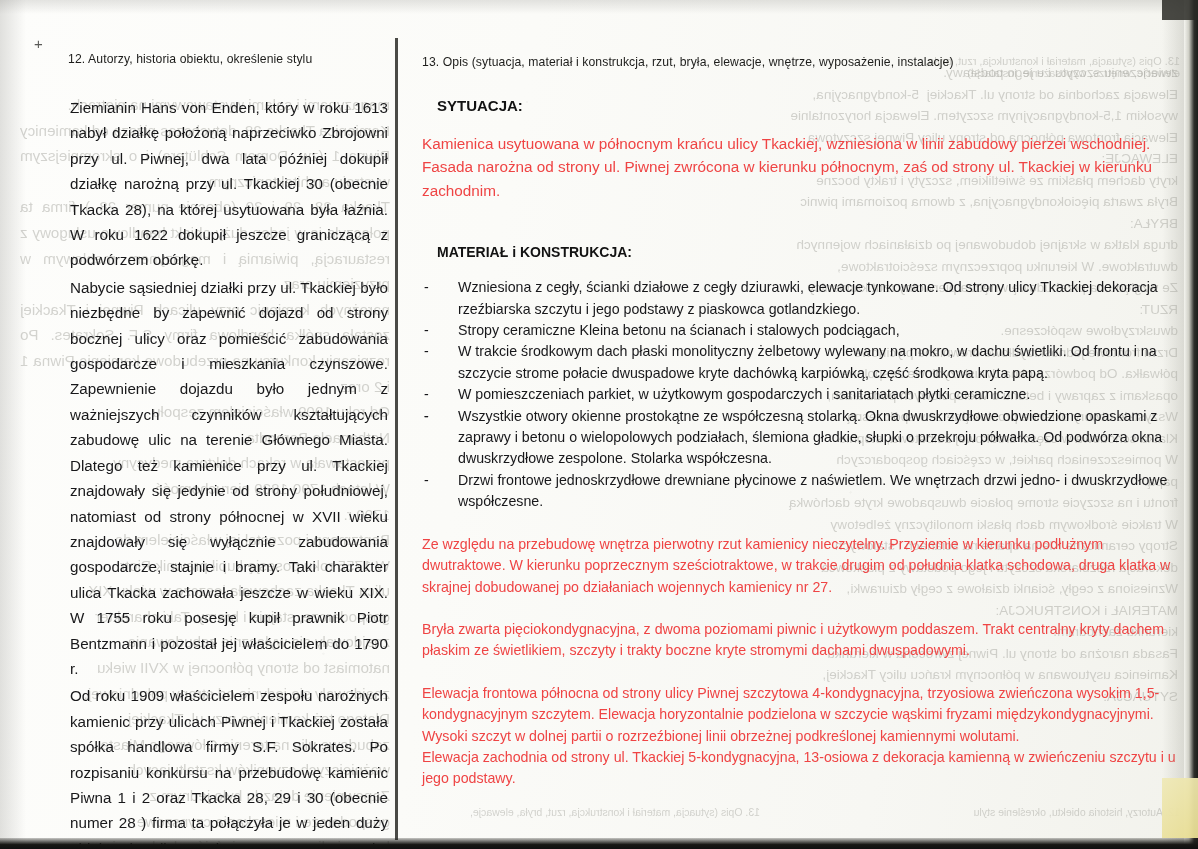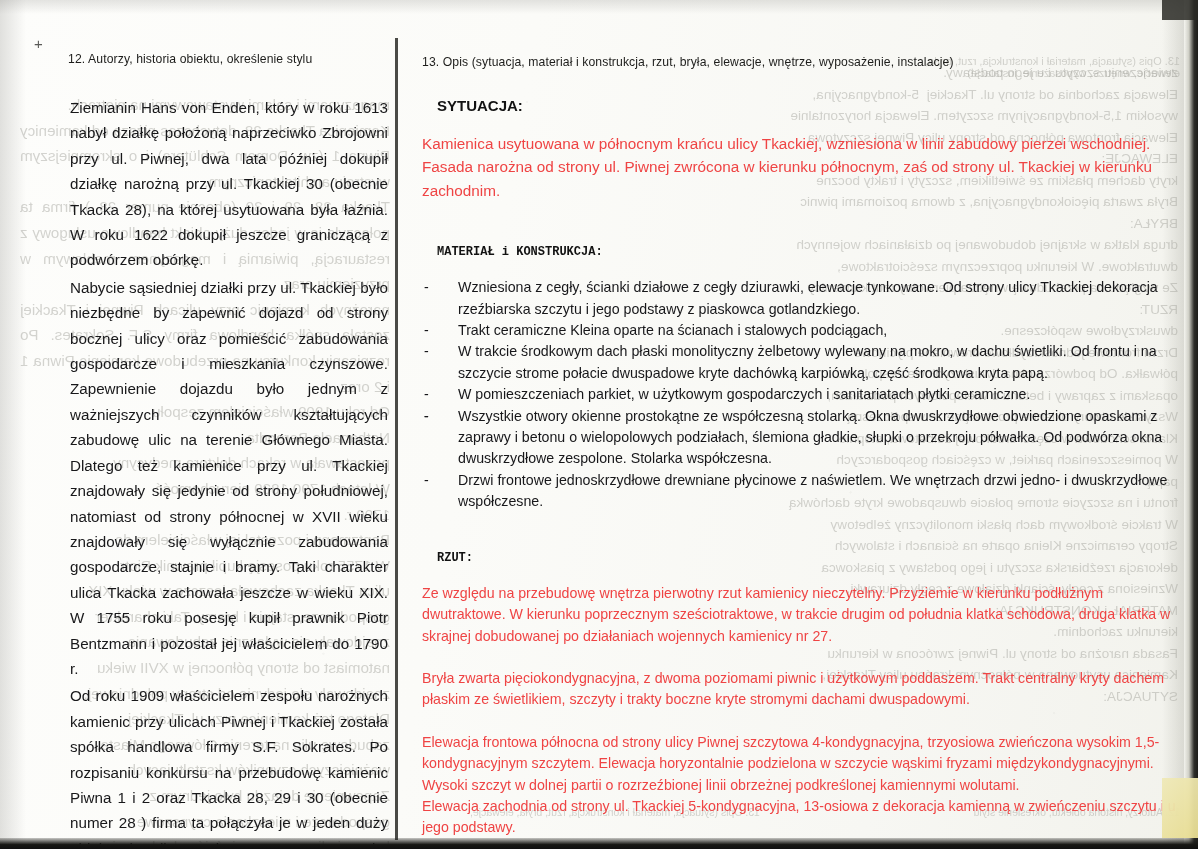--- a/index.html
+++ b/index.html
@@ -125,21 +125,21 @@
 
   .right-body{margin-top:26px;}
 
   .sec{margin:0 0 0 0;}
   .sec-title{
     font-weight:bold;
     color:#121212;
     margin:15px;
   }
   .sec-title.big{font-size:15px;line-height:22px;}
-  .sec-title.sm{font-size:12px;line-height:19px;font-family:Liberation Mono, monospace;}
+  .sec-title.sm{font-size:14px;line-height:19px;}
 
   .sec-para{
     margin:0;
     color:#ef4444;
   }
   .sec-para.big{font-size:15.3px;line-height:23.4px;}
   .sec-para.sm{font-size:14.2px;line-height:21.4px;}
 
   ul.dashlist{
     list-style:none;
@@ -269,31 +269,30 @@
       <div id="right-sections">
           <div class="sec">
             <div class="sec-title big">SYTUACJA:</div>
             <p class="sec-para big">Kamienica usytuowana w północnym krańcu ulicy Tkackiej, wzniesiona w linii zabudowy pierzei wschodniej. Fasada narożna od strony ul. Piwnej zwrócona w kierunku północnym, zaś od strony ul. Tkackiej w kierunku zachodnim.</p>
           </div>
           <div class="gap-xl"></div>
           <div class="sec">
             <div class="sec-title sm">MATERIAŁ i KONSTRUKCJA:</div>
             <ul class="dashlist">
               <li><span class="dash">-</span><span>Wzniesiona z cegły, ścianki działowe z cegły dziurawki, elewacje tynkowane. Od strony ulicy Tkackiej dekoracja rzeźbiarska szczytu i jego podstawy z piaskowca gotlandzkiego.</span></li>
-              <li><span class="dash">-</span><span>Trakt ceramiczne Kleina oparte na ścianach i stalowych podciągach,</span></li>
+              <li><span class="dash">-</span><span>Stropy ceramiczne Kleina betonu na ścianach i stalowych podciągach,</span></li>
               <li><span class="dash">-</span><span>W trakcie środkowym dach płaski monolityczny żelbetowy wylewany na mokro, w dachu świetliki. Od frontu i na szczycie strome połacie dwuspadowe kryte dachówką karpiówką, część środkowa kryta papą.</span></li>
               <li><span class="dash">-</span><span>W pomieszczeniach parkiet, w użytkowym gospodarczych i sanitariatach płytki ceramiczne.</span></li>
               <li><span class="dash">-</span></li>
               <li><span class="dash">-</span><span>Wszystkie otwory okienne prostokątne ze współczesną stolarką. Okna dwuskrzydłowe obwiedzione opaskami z zaprawy i betonu o wielopolowych podziałach, ślemiona gładkie, słupki o przekroju półwałka. Od podwórza okna dwuskrzydłowe zespolone. Stolarka współczesna.</span></li>
               <li><span class="dash">-</span><span>Drzwi frontowe jednoskrzydłowe drewniane płycinowe z naświetlem. We wnętrzach drzwi jedno- i dwuskrzydłowe współczesne.</span></li>
             </ul>
           </div>
           <div class="gap-l"></div>
           <div class="sec">
-            <div class="sec-title sm">RZUT:</div>
             <p class="sec-para sm">Ze względu na przebudowę wnętrza pierwotny rzut kamienicy nieczytelny. Przyziemie w kierunku podłużnym dwutraktowe. W kierunku poprzecznym sześciotraktowe, w trakcie drugim od południa klatka schodowa, druga klatka w skrajnej dobudowanej po działaniach wojennych kamienicy nr 27.</p>
           </div>
           <div class="gap-l"></div>
           <div class="sec">
             <p class="sec-para sm">Bryła zwarta pięciokondygnacyjna, z dwoma poziomami piwnic i użytkowym poddaszem. Trakt centralny kryty dachem płaskim ze świetlikiem, szczyty i trakty boczne kryte stromymi dachami dwuspadowymi.</p>
           </div>
           <div class="gap-l"></div>
           <div class="sec">
             <p class="sec-para sm">Elewacja frontowa północna od strony ulicy Piwnej szczytowa 4-kondygnacyjna, trzyosiowa zwieńczona wysokim 1,5-kondygnacyjnym szczytem. Elewacja horyzontalnie podzielona w szczycie wąskimi fryzami międzykondygnacyjnymi. Wysoki szczyt w dolnej partii o rozrzeźbionej linii obrzeżnej  podkreślonej kamiennymi wolutami.</p>
             <p class="sec-para sm">Elewacja zachodnia od strony ul. Tkackiej  5-kondygnacyjna, 13-osiowa z dekoracja kamienną w zwieńczeniu szczytu i u jego podstawy.</p>

